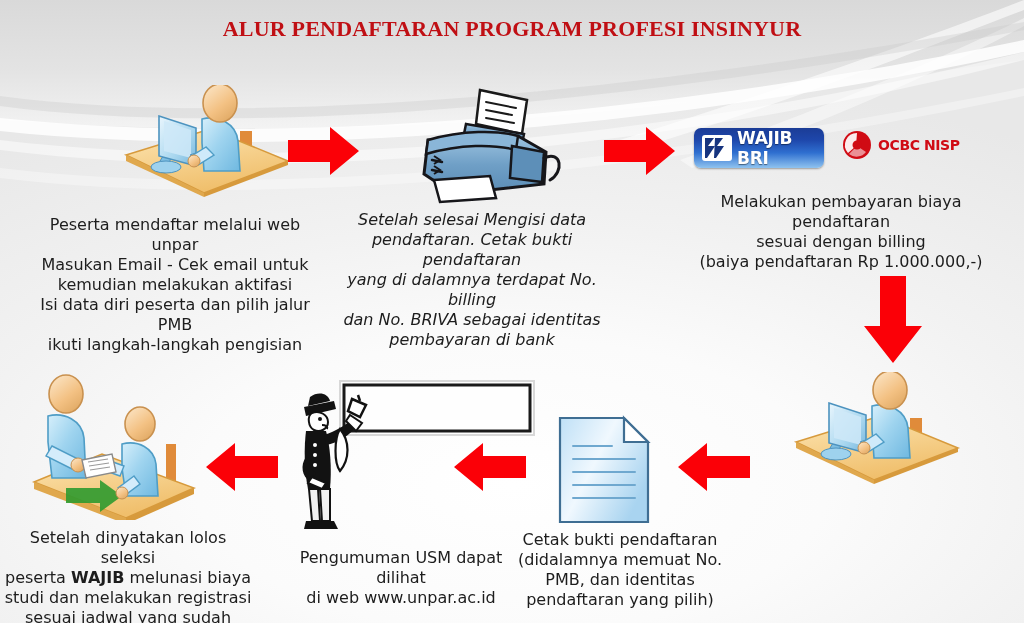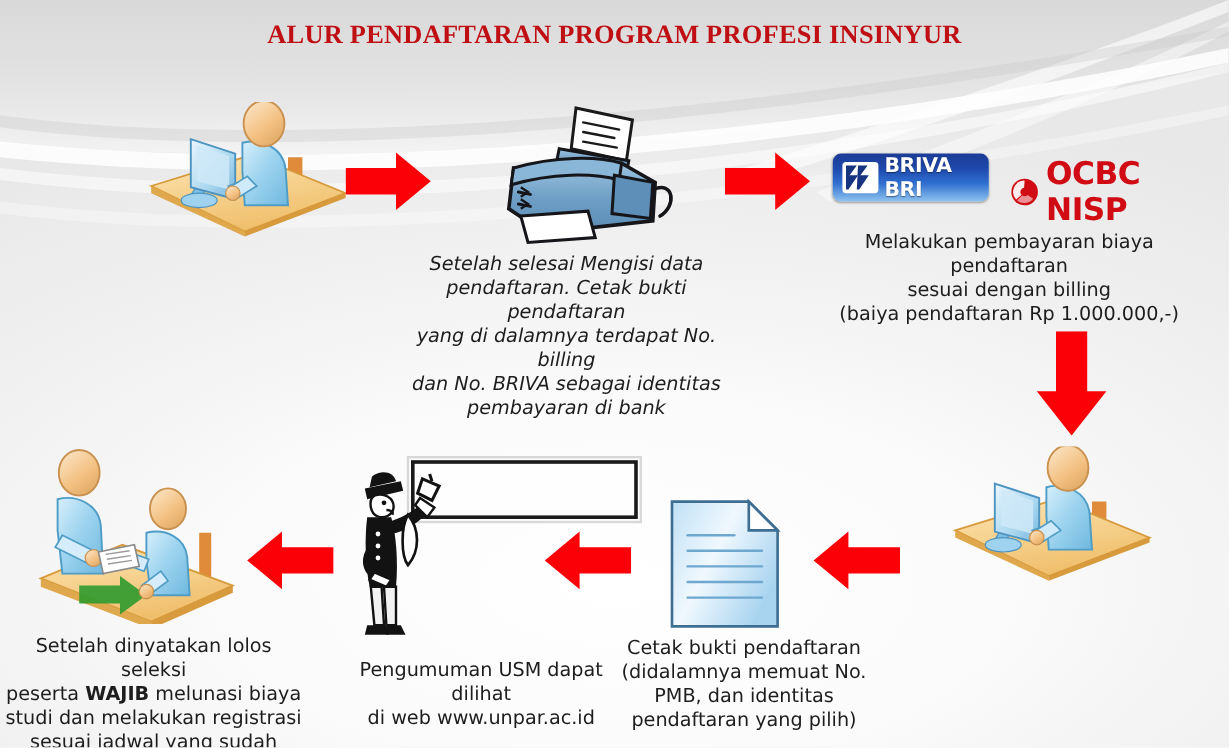--- a/index.html
+++ b/index.html
@@ -82,21 +82,21 @@
     text-shadow:0 1px 1px rgba(0,0,0,.45);
   }
   #ocbc-logo {
     position:absolute; left:148px; top:2px;
     display:flex; align-items:center; gap:6px;
   }
   #ocbc-text {
     color:#d00b14;
     font-family:"DejaVu Sans", sans-serif;
     font-weight:bold;
-    font-size:26px;
+    font-size:14px;
     letter-spacing:-0.4px;
   }
 </style>
 </head>
 <body>
 
 <div id="poster">
 
   <div id="deco-layer">
     <svg width="1024" height="623" viewBox="0 0 1024 623">
@@ -159,20 +159,25 @@
 
       <path d="M90,34 C106,30 124,38 126,56 L128,86 L92,86 L90,58 Z" fill="url(#shirtg)" stroke="#4f9dc6" stroke-width="1.6"></path>
 
       <path d="M94,62 L78,72 L86,80 L102,70 Z" fill="#cfeafa" stroke="#4f9dc6" stroke-width="1.4"></path>
       <circle cx="82" cy="76" r="6" fill="url(#headg)" stroke="#c9914f" stroke-width="1"></circle>
 
       <ellipse cx="108" cy="18" rx="17" ry="19" fill="url(#headg)" stroke="#c9914f" stroke-width="1.6"></ellipse>
     </svg>
   </div>
 
+  <div class="caption" style="left:30px; top:215px; width:290px;">Peserta mendaftar melalui web unpar
+Masukan Email - Cek email untuk
+kemudian melakukan aktifasi
+Isi data diri peserta dan pilih jalur PMB
+ikuti langkah-langkah pengisian</div>
 
   <div class="arrow" style="left:288px; top:126px;">
     <svg width="72" height="50" viewBox="0 0 72 50">
       <path d="M0,14 L42,14 L42,1 L71,25 L42,49 L42,36 L0,36 Z" fill="#fb0007"></path>
     </svg>
   </div>
 
   <div class="illus" style="left:394px; top:88px; width:176px; height:116px;">
     <svg width="176" height="116" viewBox="0 0 176 116">
       <defs>
@@ -215,21 +220,21 @@
   </div>
 
   <div id="logo-row">
     <div id="bri-logo">
       <div id="bri-mark">
         <svg width="30" height="26" viewBox="0 0 30 26">
           <path d="M4,3 L12,3 L6,11 L13,11 L5,23 L3,23 L3,3 Z" fill="#16347f"></path>
           <path d="M13,3 L21,3 L15,11 L22,11 L14,23 L12,23 Z" fill="#16347f"></path>
         </svg>
       </div>
-      <span id="bri-text">BRIVA BRI</span>
+      <span id="bri-text">WAJIB BRI</span>
     </div>
     <div id="ocbc-logo">
       <svg width="30" height="30" viewBox="0 0 30 30">
         <circle cx="15" cy="15" r="14" fill="#d00b14"></circle>
         <path d="M15,3 A12,12 0 0,0 6,23 L14,16 Z" fill="#ffffff" opacity="0.92"></path>
         <path d="M7,24 A12,12 0 0,0 24,22 L15,16 Z" fill="#ffffff" opacity="0.55"></path>
         <circle cx="15" cy="15" r="4.5" fill="#d00b14"></circle>
       </svg>
       <span id="ocbc-text">OCBC NISP</span>
     </div>

